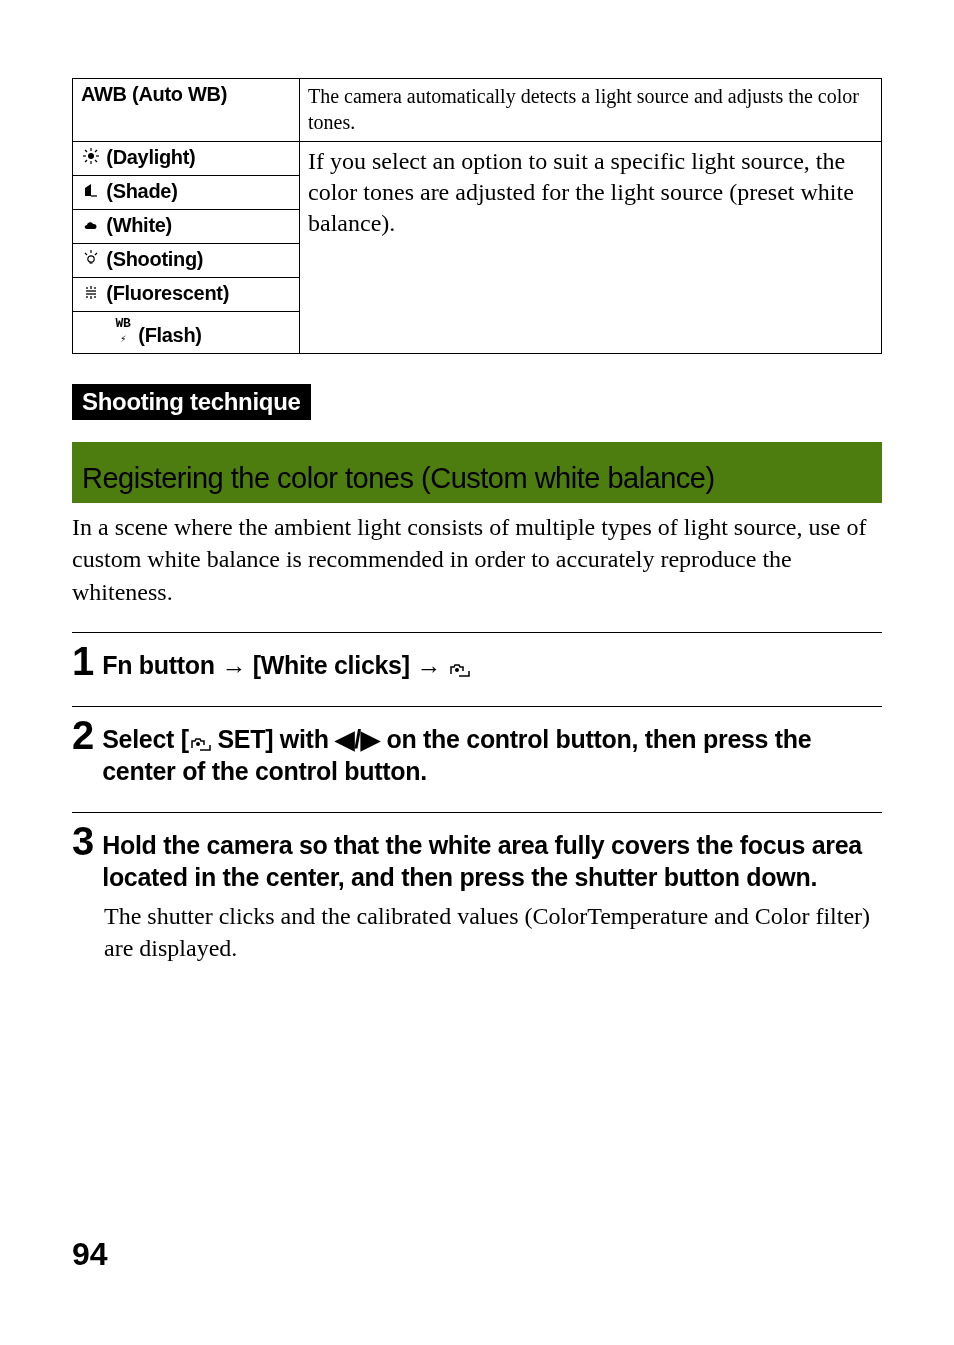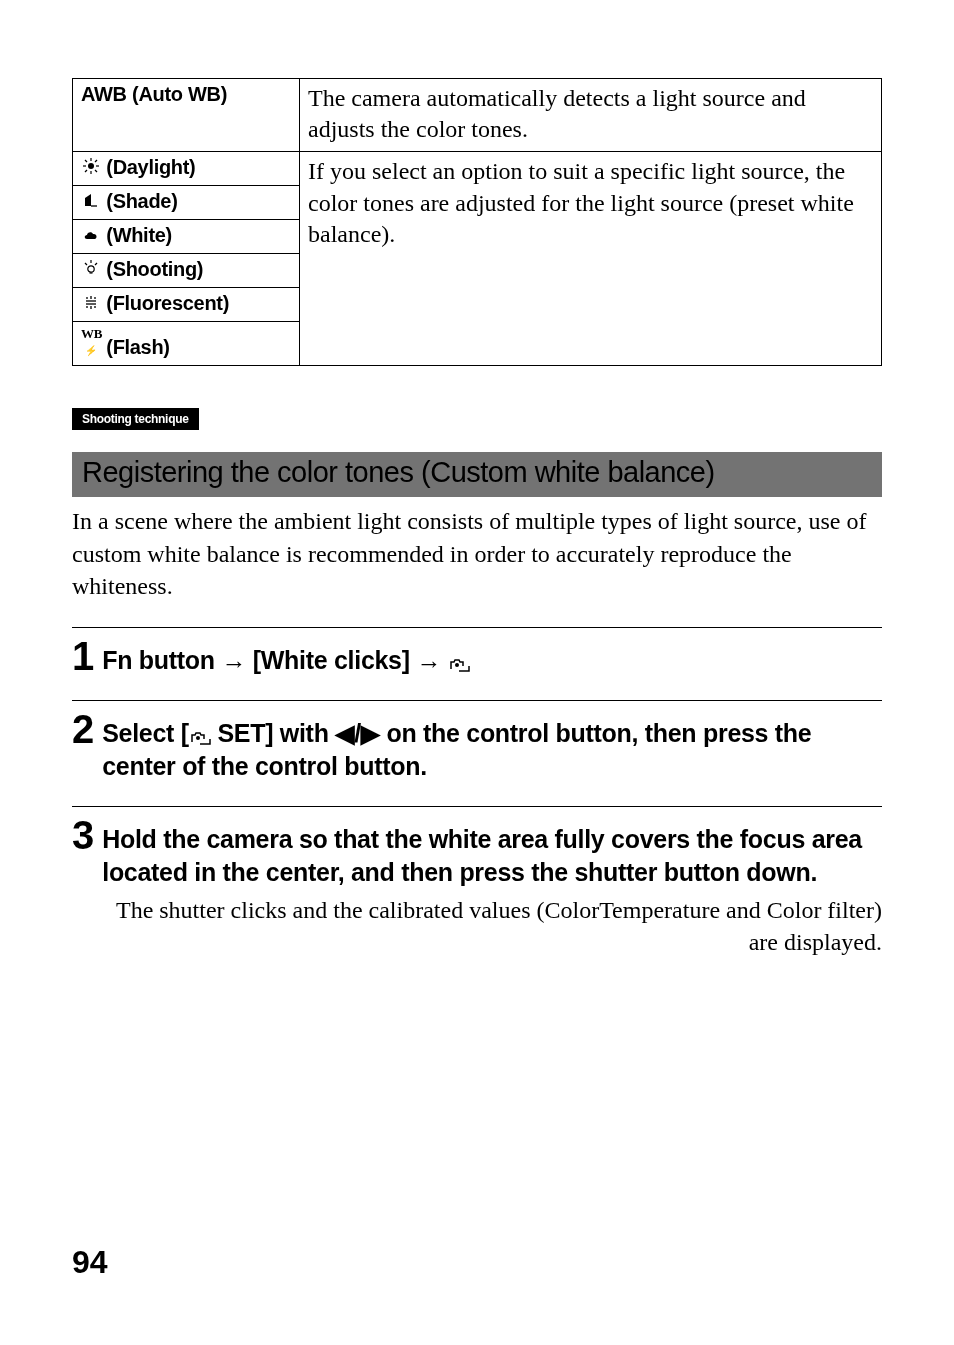--- a/index.html
+++ b/index.html
@@ -41,43 +41,43 @@
     display: inline-block;
     width: 20px;
     text-align: center;
   }
   .tech-badge {
     display: inline-block;
     background: #000;
     color: #fff;
     font-family: Arial, Helvetica, sans-serif;
     font-weight: bold;
-    font-size: 12px;
+    font-size: 24px;
     font-stretch: condensed;
     padding: 4px 10px;
-    margin-top: 42px;
+    margin-top: 30px;
     letter-spacing: -0.3px;
     text-align: center;
   }
   ul.bullet {
     margin: 12px 0 0 0;
     padding-left: 22px;
     font-size: 24px;
     line-height: 1.35;
   }
   ul.bullet li {
     list-style-type: disc;
   }
   .custom-icon svg { vertical-align: -3px; }
   .section-bar {
-    background: #737373;
+    background: #4d7c0f;
     color: #000;
     font-family: Arial, Helvetica, sans-serif;
     font-size: 29px;
-    padding: 4px 10px 8px 10px;
+    padding: 20px 10px 8px 10px;
     margin-top: 22px;
     letter-spacing: -0.5px;
     font-stretch: condensed;
   }
   .body-text {
     font-size: 24px;
     line-height: 1.35;
     margin-top: 8px;
   }
   .step {
@@ -106,51 +106,50 @@
     padding-top: 8px;
     line-height: 1.3;
   }
   .step-desc {
     font-family: "Times New Roman", Times, serif;
     font-weight: normal;
     font-size: 24px;
     line-height: 1.35;
     margin-top: 6px;
     margin-left: 32px;
-    text-align: right;
   }
   .arrow {
     font-family: Arial, sans-serif;
   }
   .tri {
     font-family: Arial, sans-serif;
   }
   .page-num {
     position: absolute;
     left: 72px;
-    bottom: 64px;
+    bottom: 72px;
     font-family: Arial, Helvetica, sans-serif;
     font-weight: bold;
     font-size: 32px;
     font-stretch: condensed;
   }
 </style>
 </head>
 <body>
 
 <div class="page">
 
   
   <table class="wb">
     <tbody>
         <tr>
       <td class="left">
         <span>AWB (Auto WB)</span>
       </td>
-      <td rowspan="1" style="font-family:'Times New Roman',serif; font-size:24px; line-height:1.3;">The camera automatically detects a light source and adjusts the color tones.</td>
+      <td rowspan="1" style="font-family:'Times New Roman',serif; font-size:20px; line-height:1.3;">The camera automatically detects a light source and adjusts the color tones.</td>
     </tr>
     <tr>
       <td class="left">
         <span class="wb-icon">
           <svg width="16" height="16" viewBox="0 0 16 16">
                 <circle cx="8" cy="8" r="3" fill="#000"></circle>
                 <g stroke="#000" stroke-width="1.2">
                   <line x1="8" y1="0" x2="8" y2="3"></line>
                   <line x1="8" y1="13" x2="8" y2="16"></line>
                   <line x1="0" y1="8" x2="3" y2="8"></line>
@@ -215,21 +214,21 @@
                   <line x1="8" y1="12" x2="8" y2="15"></line>
                   <line x1="12" y1="12" x2="12" y2="14"></line>
                 </g>
               </svg>
         </span>
         <span>(Fluorescent)</span>
       </td>
     </tr>
     <tr>
       <td class="left">
-        <span class="wb-icon" style="font-size:13px; font-weight:bold; font-family:Liberation Serif, serif;">WB<br><span style="font-size:10px;">⚡</span></span>
+        <span class="wb-icon" style="font-size:13px; font-weight:bold; font-family:Liberation Mono, monospace;margin-left:32px;">WB<br><span style="font-size:10px;">⚡</span></span>
         <span>(Flash)</span>
       </td>
     </tr>
   </tbody>
     </table>
 
   
   <div class="tech-badge">Shooting technique</div>
 
 

